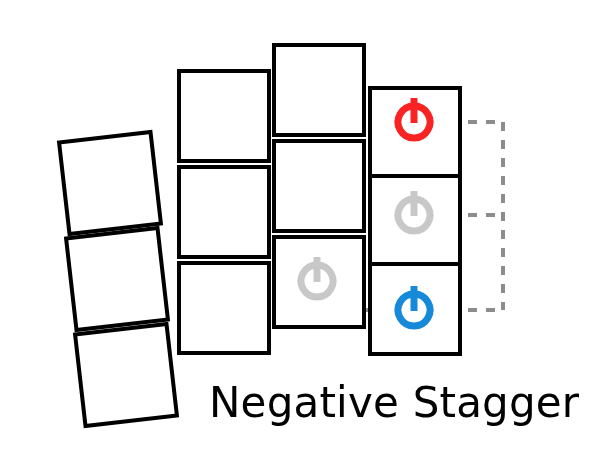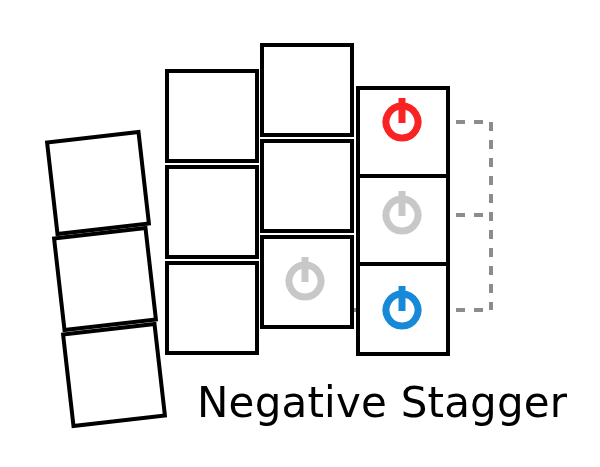--- a/index.html
+++ b/index.html
@@ -9,21 +9,21 @@
   }
   body {
     width: 600px;
     height: 467px;
     position: relative;
     overflow: hidden;
     font-family: "DejaVu Sans", sans-serif;
   }
   #diagram-root {
     position: absolute;
-    left: 4px;
+    left: 16px;
     top: 0;
     width: 576px;
     height: 467px;
   }
   .card-rect {
     fill: #ffffff;
     stroke: #000000;
     stroke-width: 4;
     stroke-linejoin: miter;
   }

